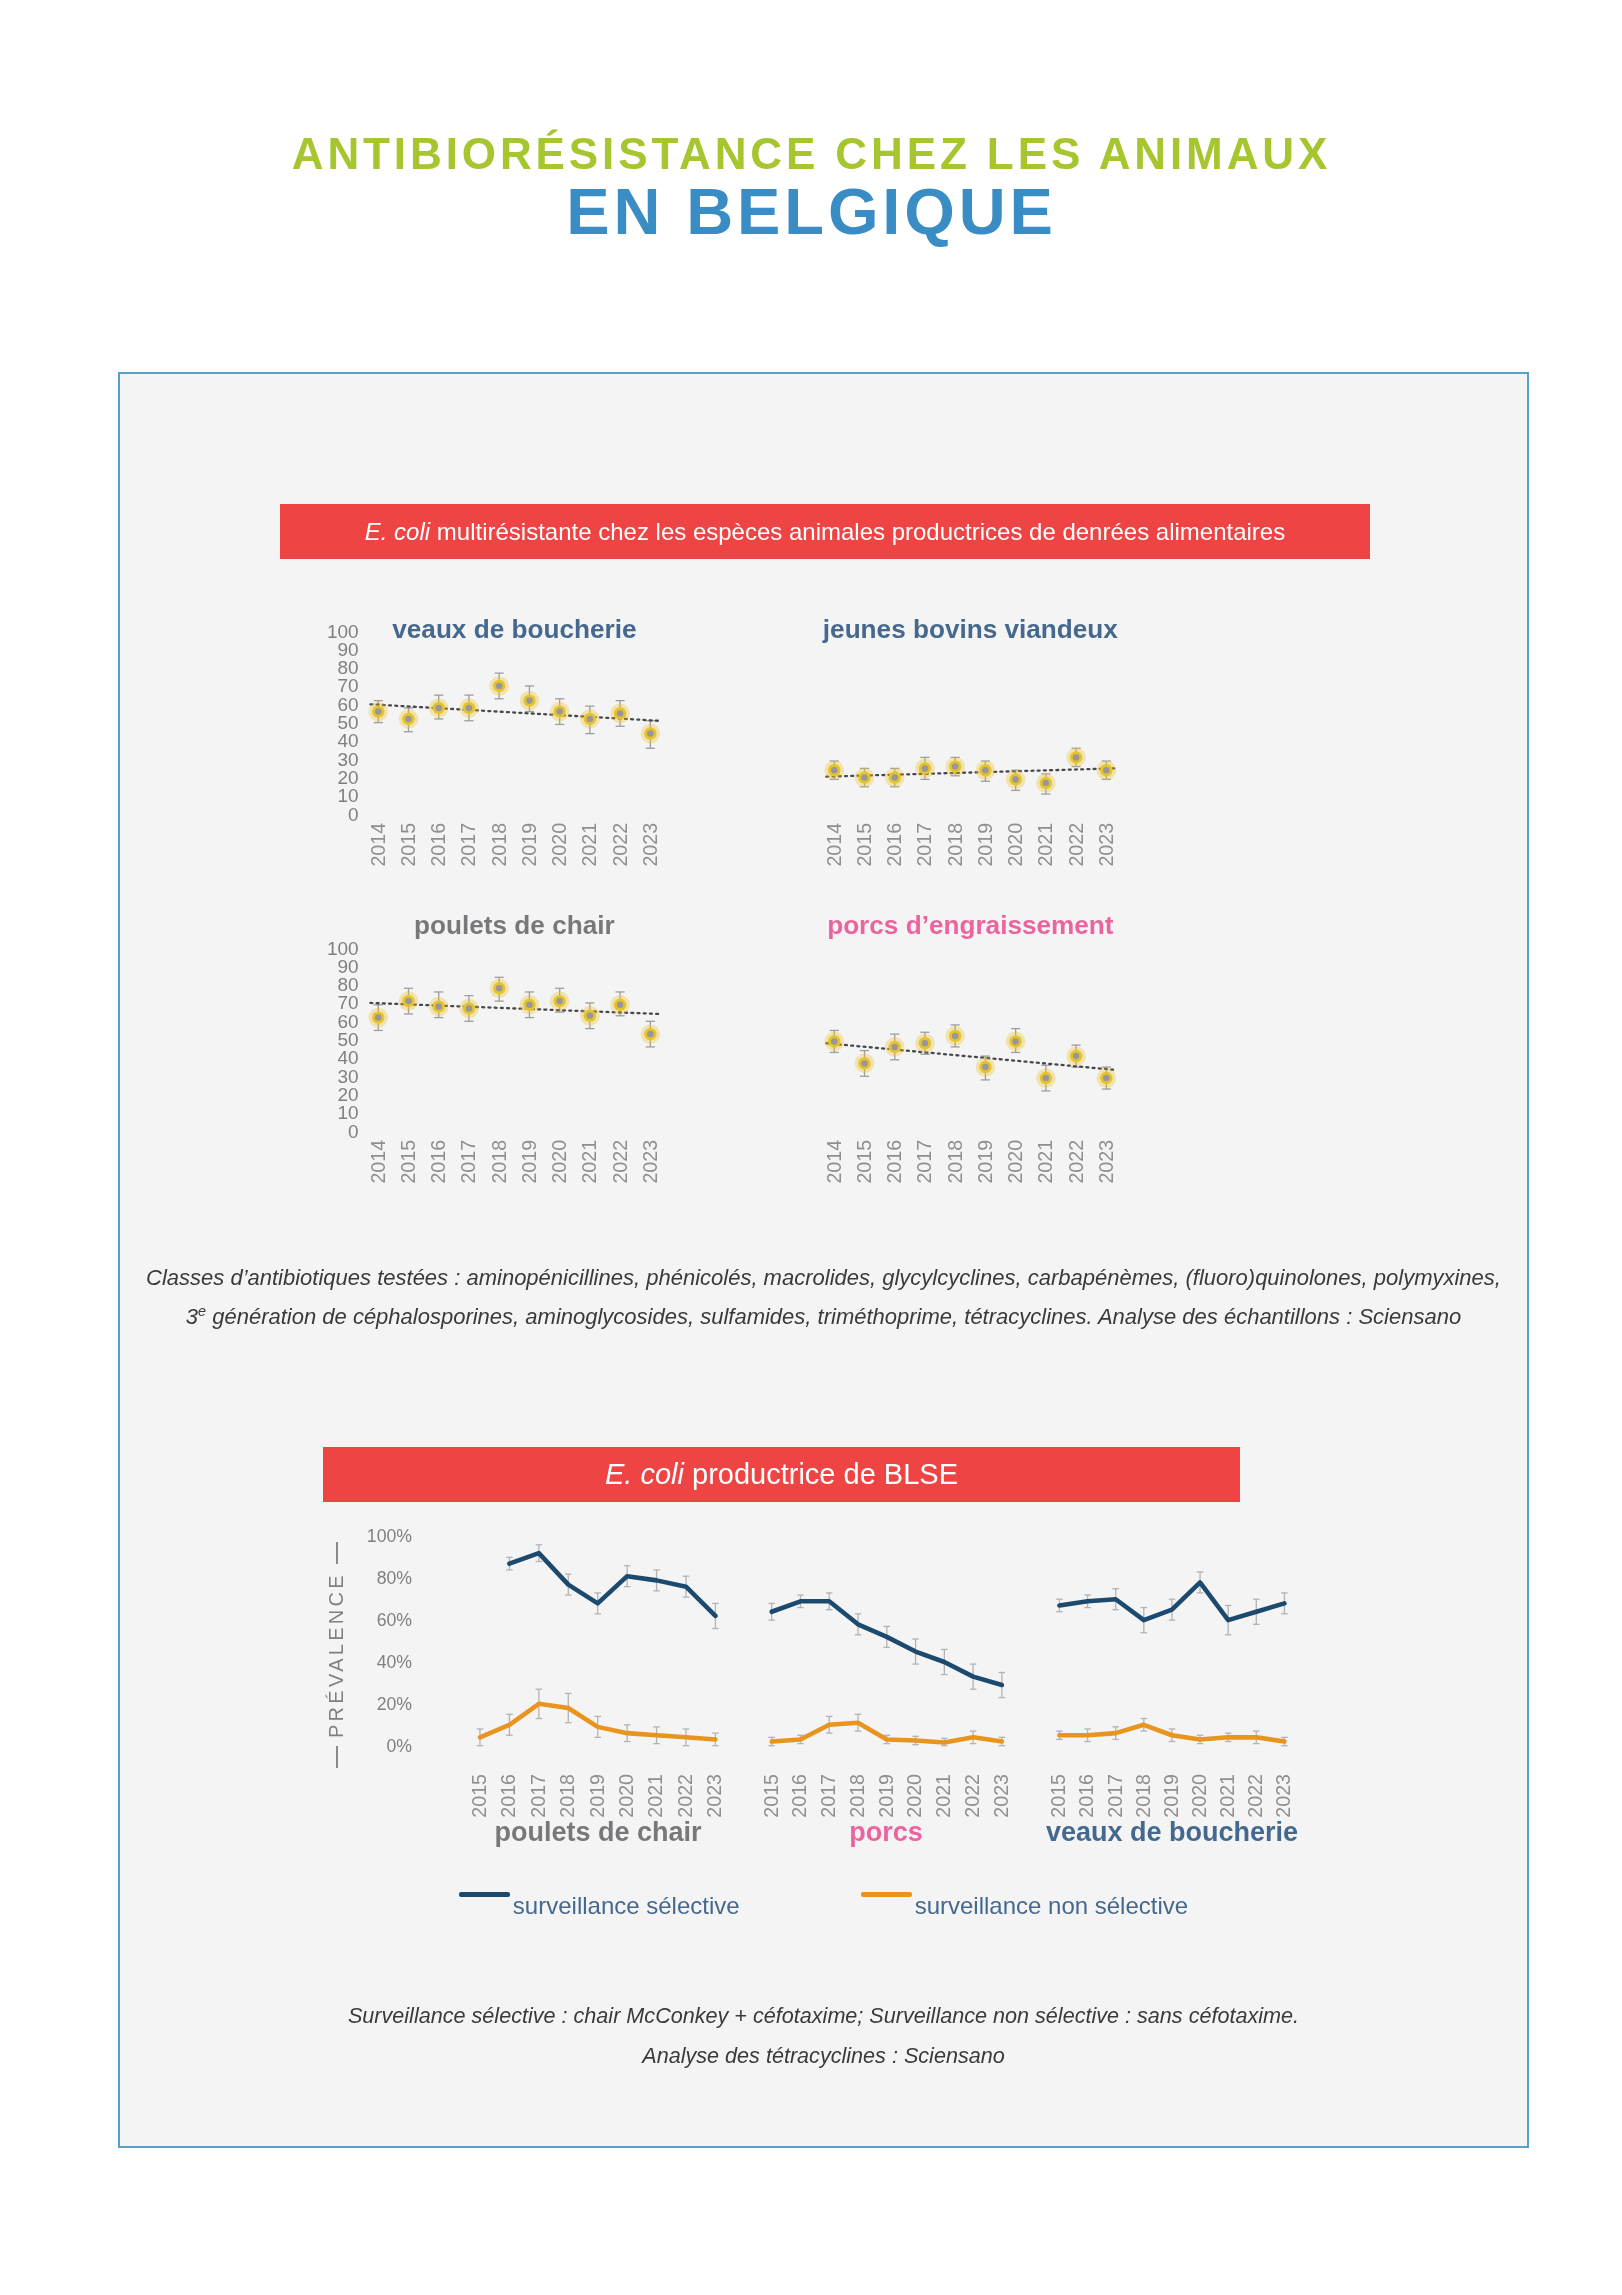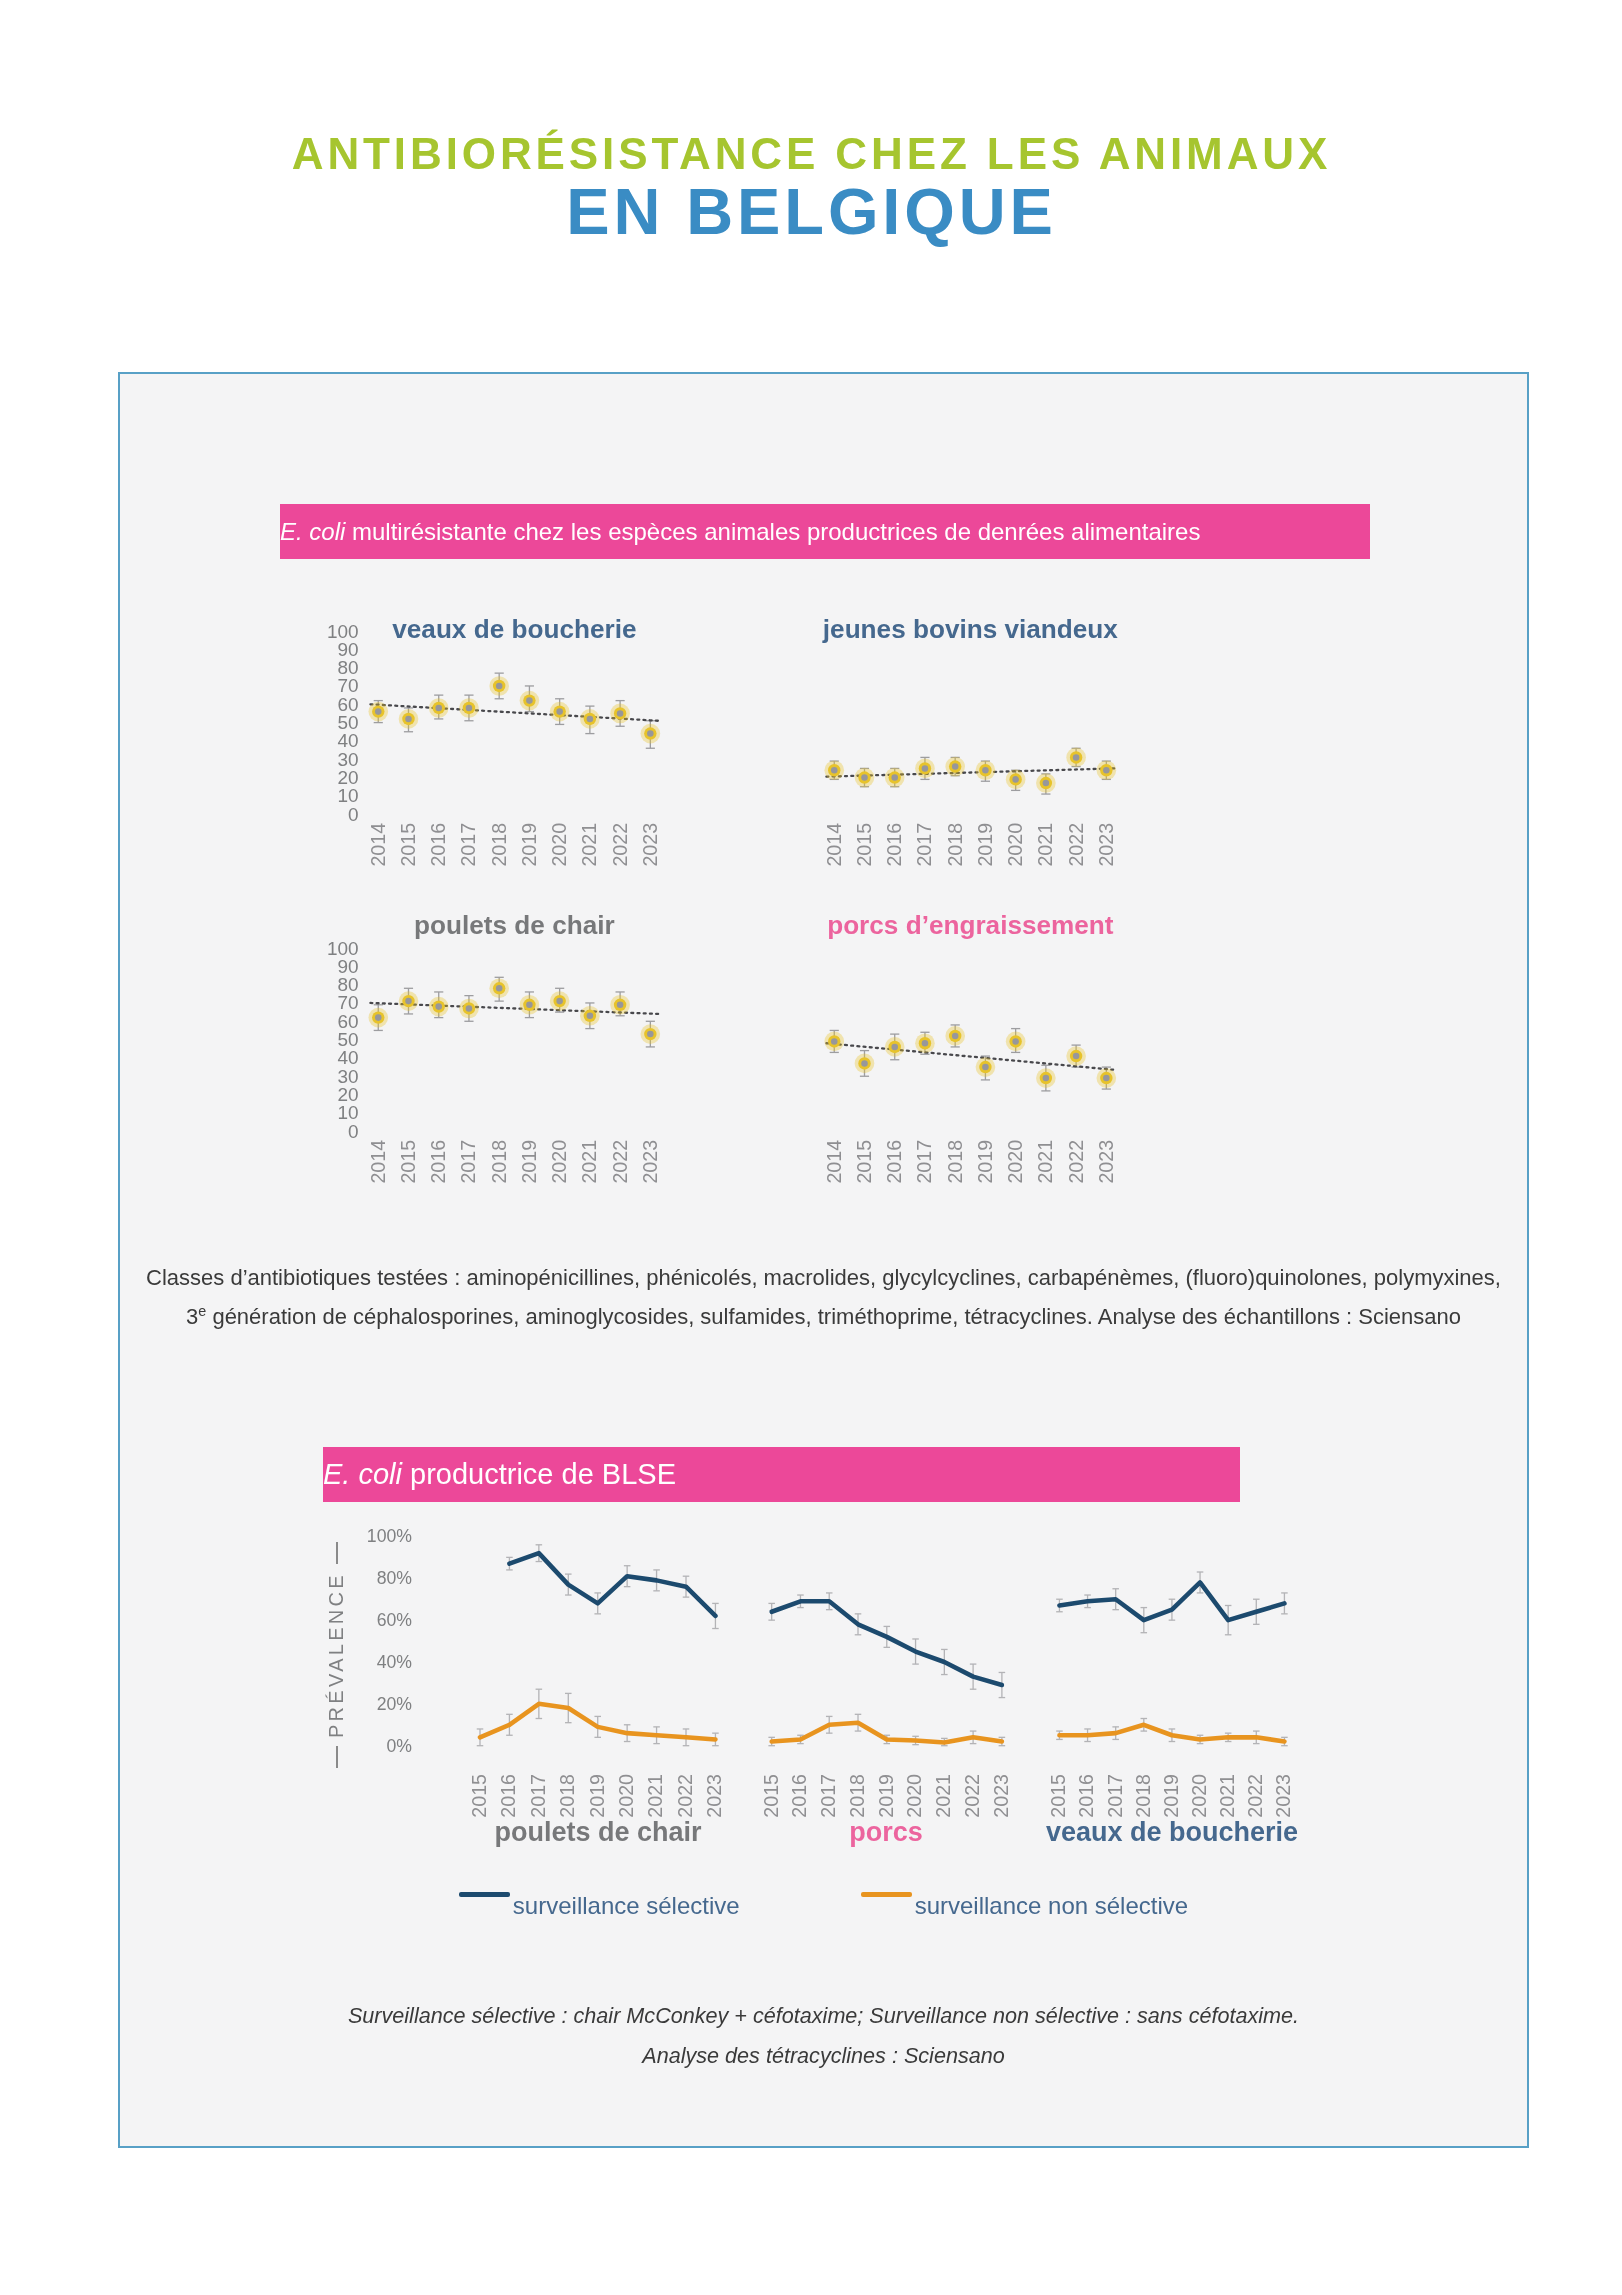--- a/index.html
+++ b/index.html
@@ -13,36 +13,36 @@
   .main-title .l1{font-size:44px;color:#a6c52f}
   .main-title .l2{font-size:65px;color:#3a8cc4}
 
   
   .card{position:absolute;left:118px;top:372px;width:1411px;height:1776px;
     background:#f4f4f5;border:2px solid #58a0c6}
 
   .section-heading{position:absolute;top:38px;left:0;width:100%;text-align:center;
     font-size:30px;font-weight:700;color:#696a6c;letter-spacing:0.7px}
 
-  .banner{position:absolute;background:#ec4899;color:#ffffff;display:flex;
-    align-items:center;text-align:center}
+  .banner{position:absolute;background:#ef4444;color:#ffffff;display:flex;
+    align-items:center;justify-content:center;text-align:center}
   .banner .sp{font-style:italic}
   #banner1{left:160px;top:130px;width:1090px;height:55px;font-size:24px}
   #banner2{left:203px;top:1073px;width:917px;height:55px;font-size:29px}
 
   
   .chart{position:absolute;width:393px;height:301px}
   #chart-veaux{left:173px;top:221px}
   #chart-bovins{left:629px;top:221px}
   #chart-poulets{left:173px;top:538px}
   #chart-porcs{left:629px;top:538px}
 
   
   .classes-note{position:absolute;top:885px;left:0;width:100%;text-align:center;
-    font-size:22px;color:#3a3a3a;line-height:1.75}
+    font-size:22px;font-style:italic;color:#3a3a3a;line-height:1.75}
   .classes-note sup{font-size:14.4px}
 
   
   .prev-label{position:absolute;left:196px;top:1168px;width:41px;height:226px;
     display:flex;flex-direction:column;align-items:center;justify-content:center;gap:7.9px}
   .prev-label .vtext{writing-mode:vertical-rl;transform:rotate(180deg);
     font-size:20px;letter-spacing:3.3px;color:#7f8082}
   .prev-label .vline{width:2px;height:31px;background:#8a8a8a}
 
   #blse-host{position:absolute;left:164px;top:1133px;width:1080px;height:327px}

